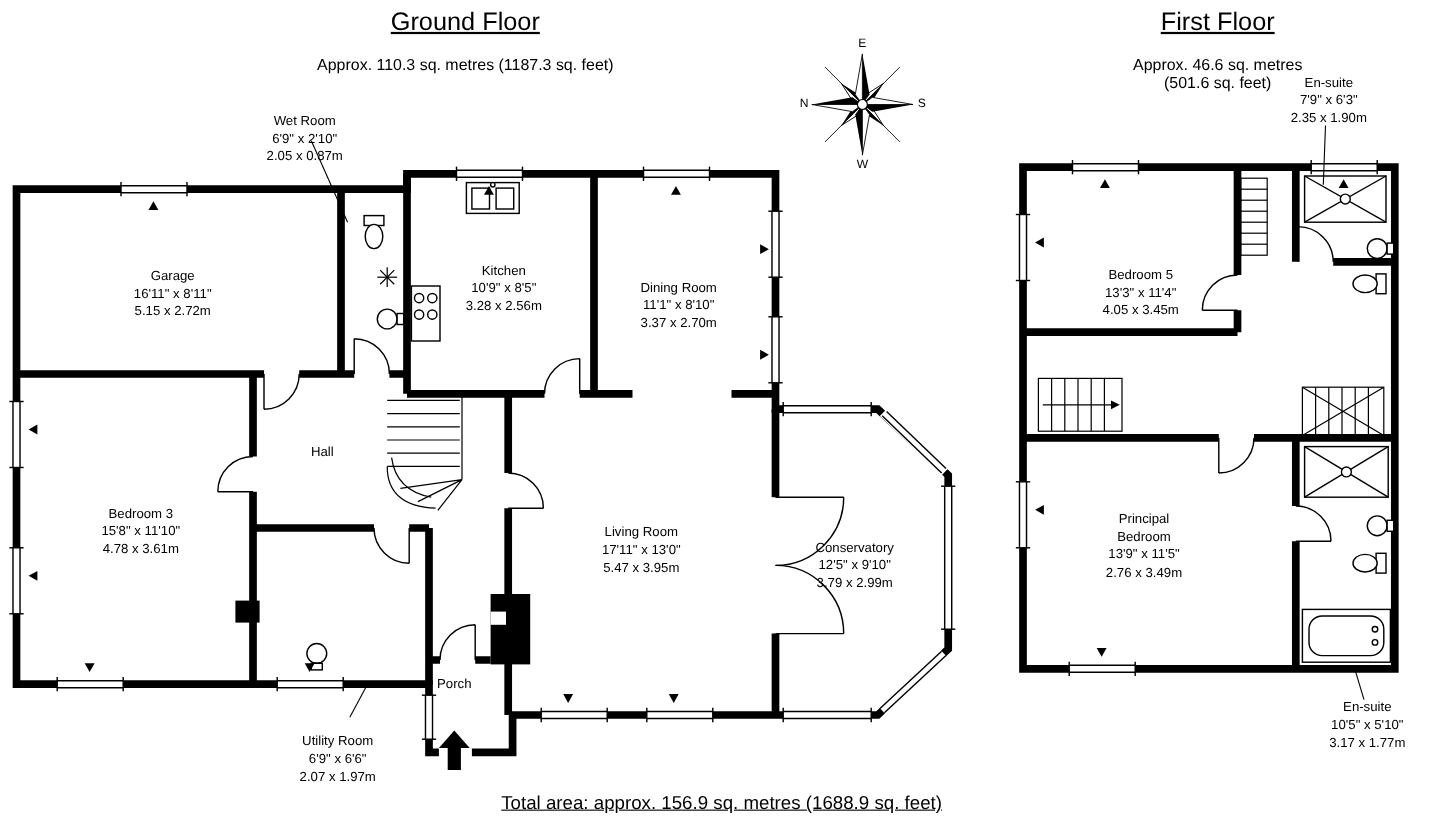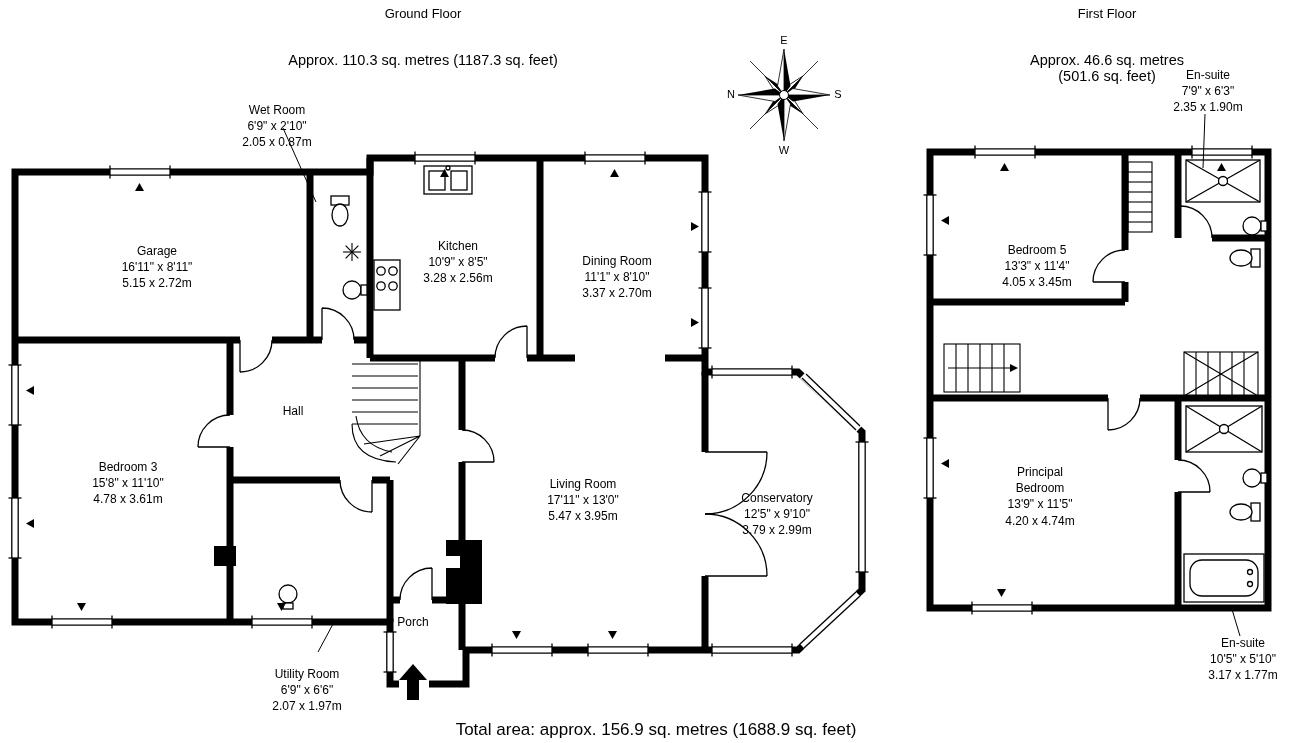--- a/index.html
+++ b/index.html
@@ -1,25 +1,25 @@
 <!DOCTYPE html>
 <html><head>
 <meta charset="utf-8">
 <style>
   * { margin:0; padding:0; box-sizing:border-box; }
   html,body { width:1305px; height:743px; background:#fff; color:#000;
     font-family:"Liberation Sans", sans-serif; position:relative; overflow:hidden; }
   .plan-svg { position:absolute; left:0; top:0; }
-  .floor-title { position:absolute; transform:translateX(-50%); font-size:13px; text-align:right; }
+  .floor-title { position:absolute; transform:translateX(-50%); font-size:23px; text-align:right;text-decoration:underline; }
   .floor-sub { position:absolute; transform:translateX(-50%); font-size:14.5px; text-align:center;margin-top:24px; }
   .room-label { position:absolute; transform:translate(-50%,-50%); text-align:center;
     font-size:12px; line-height:1.35; white-space:nowrap; }
   .rname { white-space:nowrap; }
   .rname.wrap { white-space:normal; margin:0 auto; }
-  .footer-total { position:absolute; transform:translateX(-50%); font-size:17px; text-align:center; }
+  .footer-total { position:absolute; transform:translateX(-50%); font-size:17px; text-align:center;text-decoration:underline; }
   .compass-letter { position:absolute; transform:translate(-50%,-50%); font-size:11px; }
 </style>
 </head>
 <body>
 
 <svg class="plan-svg" width="1305" height="743" viewBox="0 0 1305 743">
   <defs>
     <g id="winH60" stroke="#000" stroke-width="1.3">
       <rect x="0" y="-5" width="60" height="10" fill="#fff" stroke="none"></rect>
       <line x1="0" y1="-3.2" x2="60" y2="-3.2"></line>
@@ -360,21 +360,21 @@
   <div>2.35 x 1.90m</div>
 </div>
 <div class="room-label" style="left:1037px; top:266px;">
   <div class="rname">Bedroom 5</div>
   <div>13'3" x 11'4"</div>
   <div>4.05 x 3.45m</div>
 </div>
 <div class="room-label" style="left:1040px; top:496px;">
   <div class="rname wrap" style="max-width:80px;">Principal Bedroom</div>
   <div>13'9" x 11'5"</div>
-  <div>4.20 x 4.74m</div>
+  <div>2.76 x 3.49m</div>
 </div>
 <div class="room-label" style="left:1243px; top:659px;">
   <div class="rname">En-suite</div>
   <div>10'5" x 5'10"</div>
   <div>3.17 x 1.77m</div>
 </div>
 
 <div class="footer-total" style="left:656px; top:720px;">Total area: approx. 156.9 sq. metres (1688.9 sq. feet)</div>
 
 </body></html>

